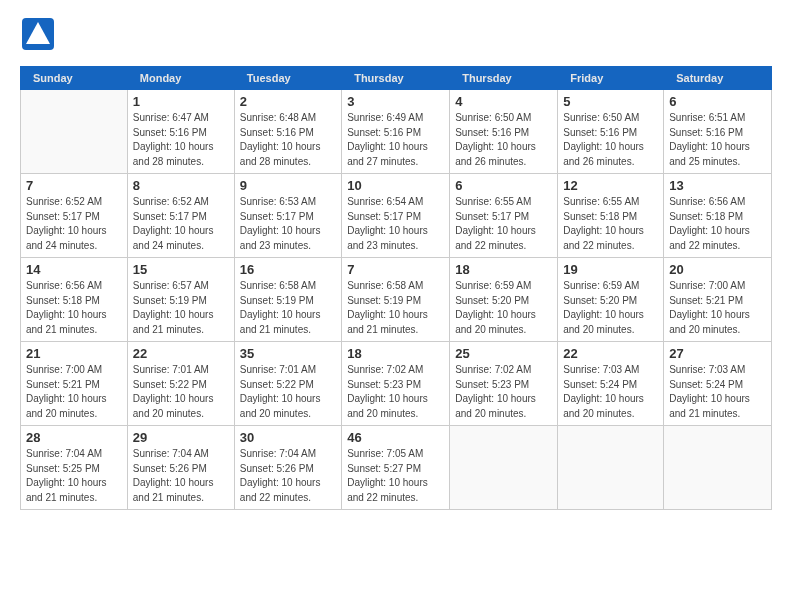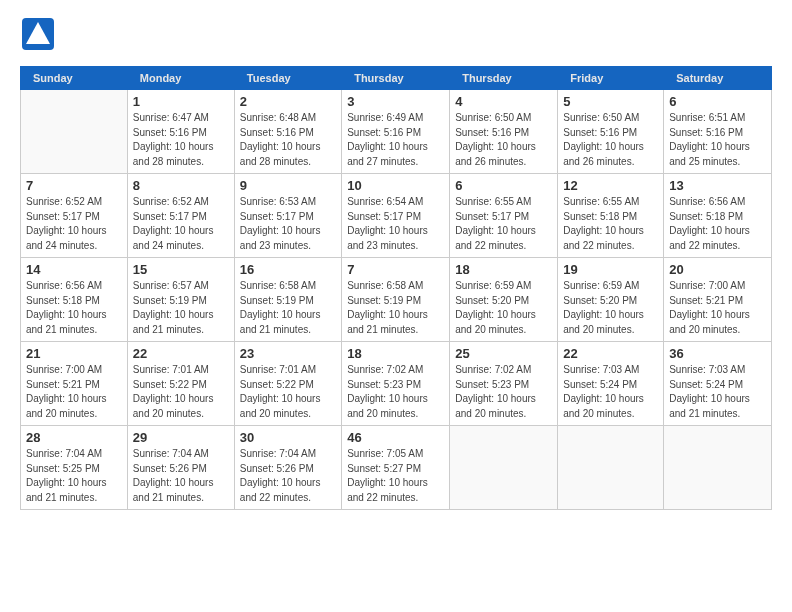--- a/index.html
+++ b/index.html
@@ -218,37 +218,37 @@
         <tr>
           <td>
             <span class="day-num">21</span>
             <div class="day-info">Sunrise: 7:00 AM<br>Sunset: 5:21 PM<br>Daylight: 10 hours<br>and 20 minutes.</div>
           </td>
           <td>
             <span class="day-num">22</span>
             <div class="day-info">Sunrise: 7:01 AM<br>Sunset: 5:22 PM<br>Daylight: 10 hours<br>and 20 minutes.</div>
           </td>
           <td>
-            <span class="day-num">23</span>
+            <span class="day-num">35</span>
             <div class="day-info">Sunrise: 7:01 AM<br>Sunset: 5:22 PM<br>Daylight: 10 hours<br>and 20 minutes.</div>
           </td>
           <td>
             <span class="day-num">18</span>
             <div class="day-info">Sunrise: 7:02 AM<br>Sunset: 5:23 PM<br>Daylight: 10 hours<br>and 20 minutes.</div>
           </td>
           <td>
             <span class="day-num">25</span>
             <div class="day-info">Sunrise: 7:02 AM<br>Sunset: 5:23 PM<br>Daylight: 10 hours<br>and 20 minutes.</div>
           </td>
           <td>
             <span class="day-num">22</span>
             <div class="day-info">Sunrise: 7:03 AM<br>Sunset: 5:24 PM<br>Daylight: 10 hours<br>and 20 minutes.</div>
           </td>
           <td>
-            <span class="day-num">36</span>
+            <span class="day-num">27</span>
             <div class="day-info">Sunrise: 7:03 AM<br>Sunset: 5:24 PM<br>Daylight: 10 hours<br>and 21 minutes.</div>
           </td>
         </tr>
         <tr>
           <td>
             <span class="day-num">28</span>
             <div class="day-info">Sunrise: 7:04 AM<br>Sunset: 5:25 PM<br>Daylight: 10 hours<br>and 21 minutes.</div>
           </td>
           <td>
             <span class="day-num">29</span>

